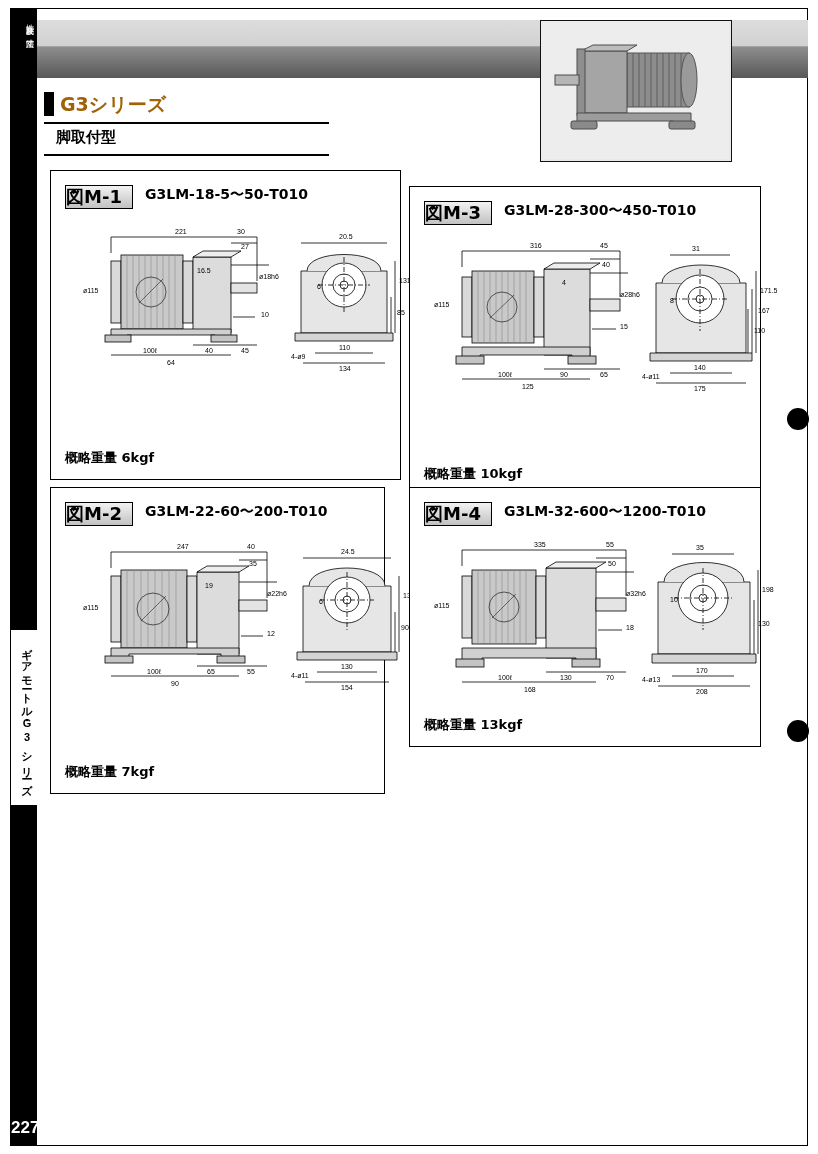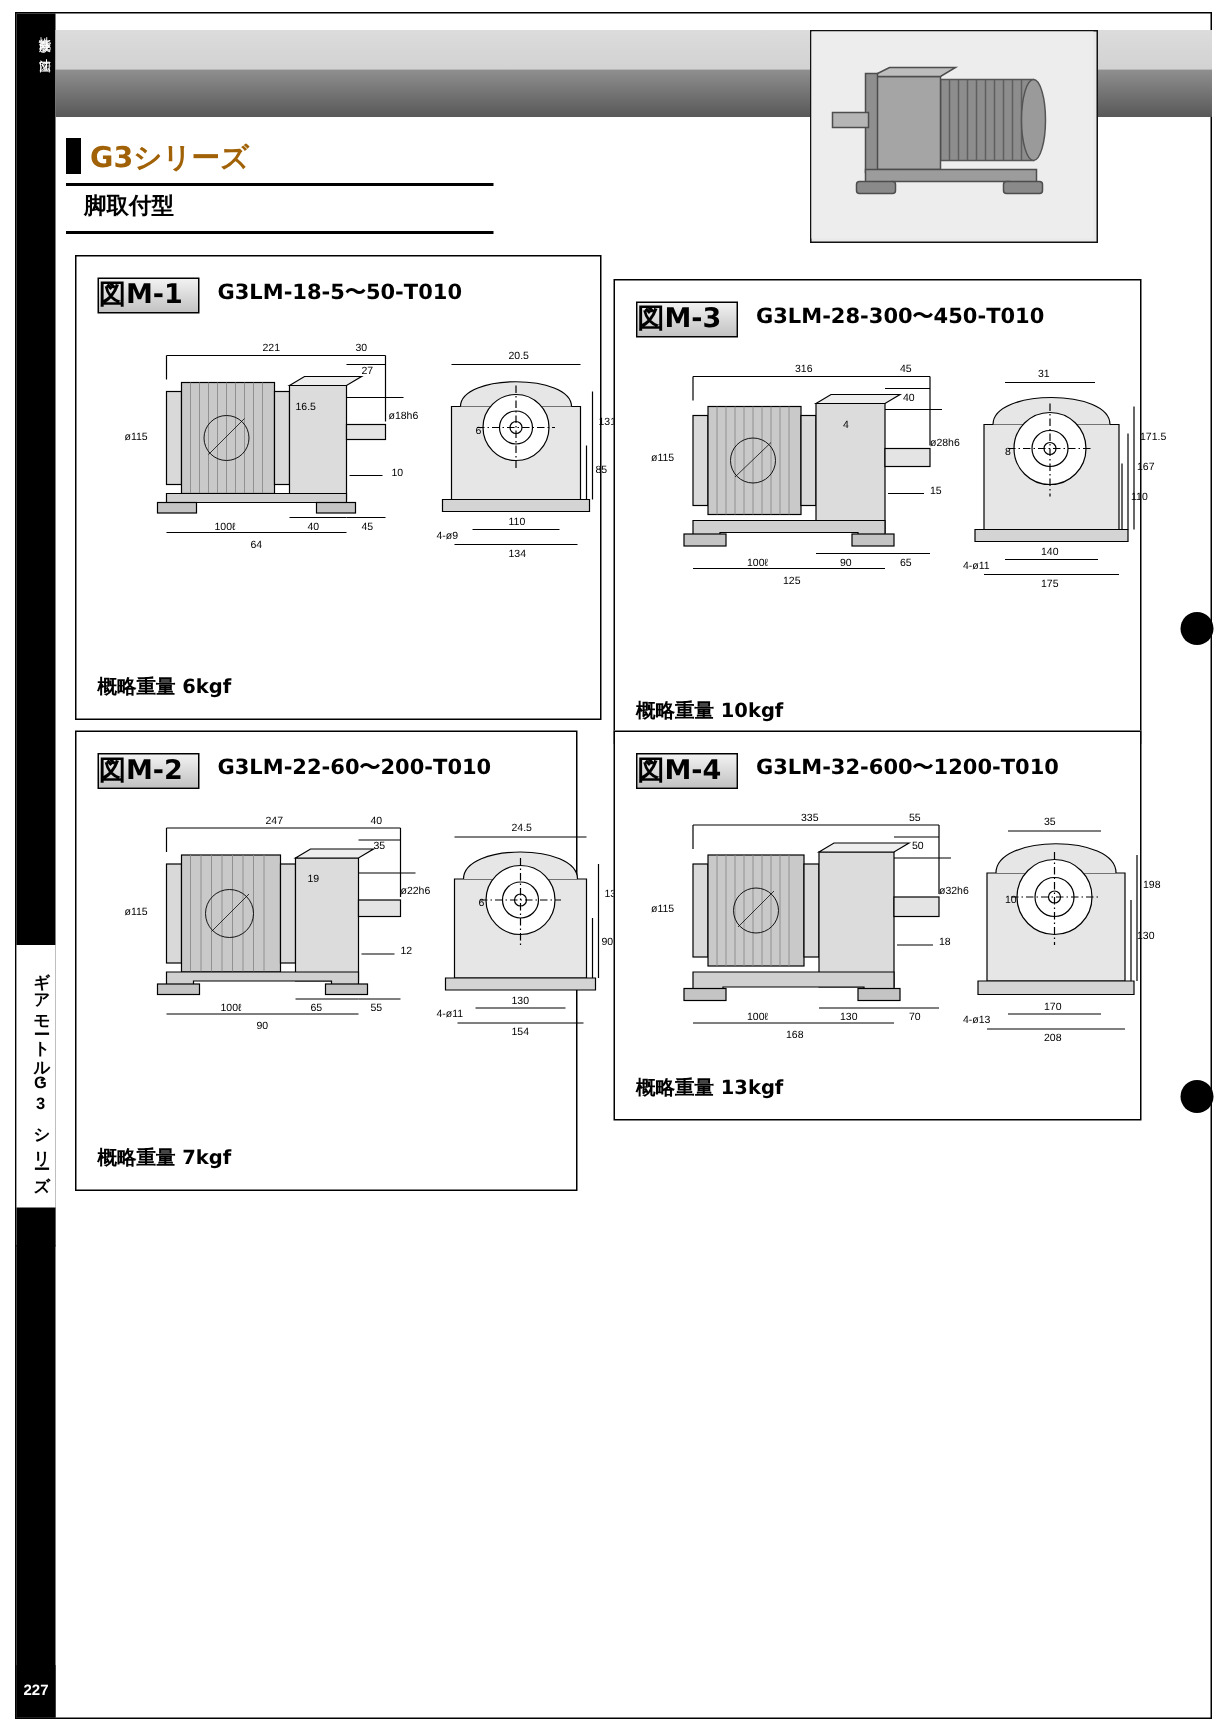--- a/index.html
+++ b/index.html
@@ -11,21 +11,21 @@
 
   
   .spine{position:absolute;left:11px;top:9px;width:26px;height:1136px;background:#000;}
   .spine-label{position:absolute;left:14px;top:18px;width:20px;color:#fff;font-size:8px;line-height:10px;
       writing-mode:vertical-rl;text-orientation:upright;letter-spacing:1px;}
   .spine-tab{position:absolute;left:11px;top:630px;width:26px;height:200px;background:#fff;}
   .spine-tab-text{position:absolute;left:14px;top:640px;width:20px;color:#000;font-size:11px;font-weight:bold;
       writing-mode:vertical-rl;text-orientation:upright;letter-spacing:2px;}
   .spine-bottom-block{position:absolute;left:11px;top:805px;width:26px;height:26px;background:#000;}
   .pagenum{position:absolute;left:11px;top:1110px;width:26px;height:35px;background:#000;color:#fff;
-      font-size:10px;font-weight:bold;text-align:center;line-height:35px;}
+      font-size:17px;font-weight:bold;text-align:center;line-height:35px;}
 
   
   .hdr-band{position:absolute;left:37px;top:20px;width:771px;height:58px;
       background:linear-gradient(180deg,#dcdcdc 0%,#d2d2d2 45%,#8f8f8f 46%,#585858 100%);}
   .hdr-title{position:absolute;left:48px;top:24px;font-size:38px;font-weight:bold;letter-spacing:2px;color:#000;
       font-family:"DejaVu Sans",sans-serif;}
   .hdr-sub-bar{position:absolute;left:44px;top:92px;width:10px;height:24px;background:#000;}
   .hdr-sub{position:absolute;left:60px;top:92px;font-size:19px;font-weight:bold;color:#a16207;
       font-family:"DejaVu Sans",sans-serif;}
   .hdr-rule{position:absolute;left:44px;top:122px;width:285px;height:2px;background:#000;}

